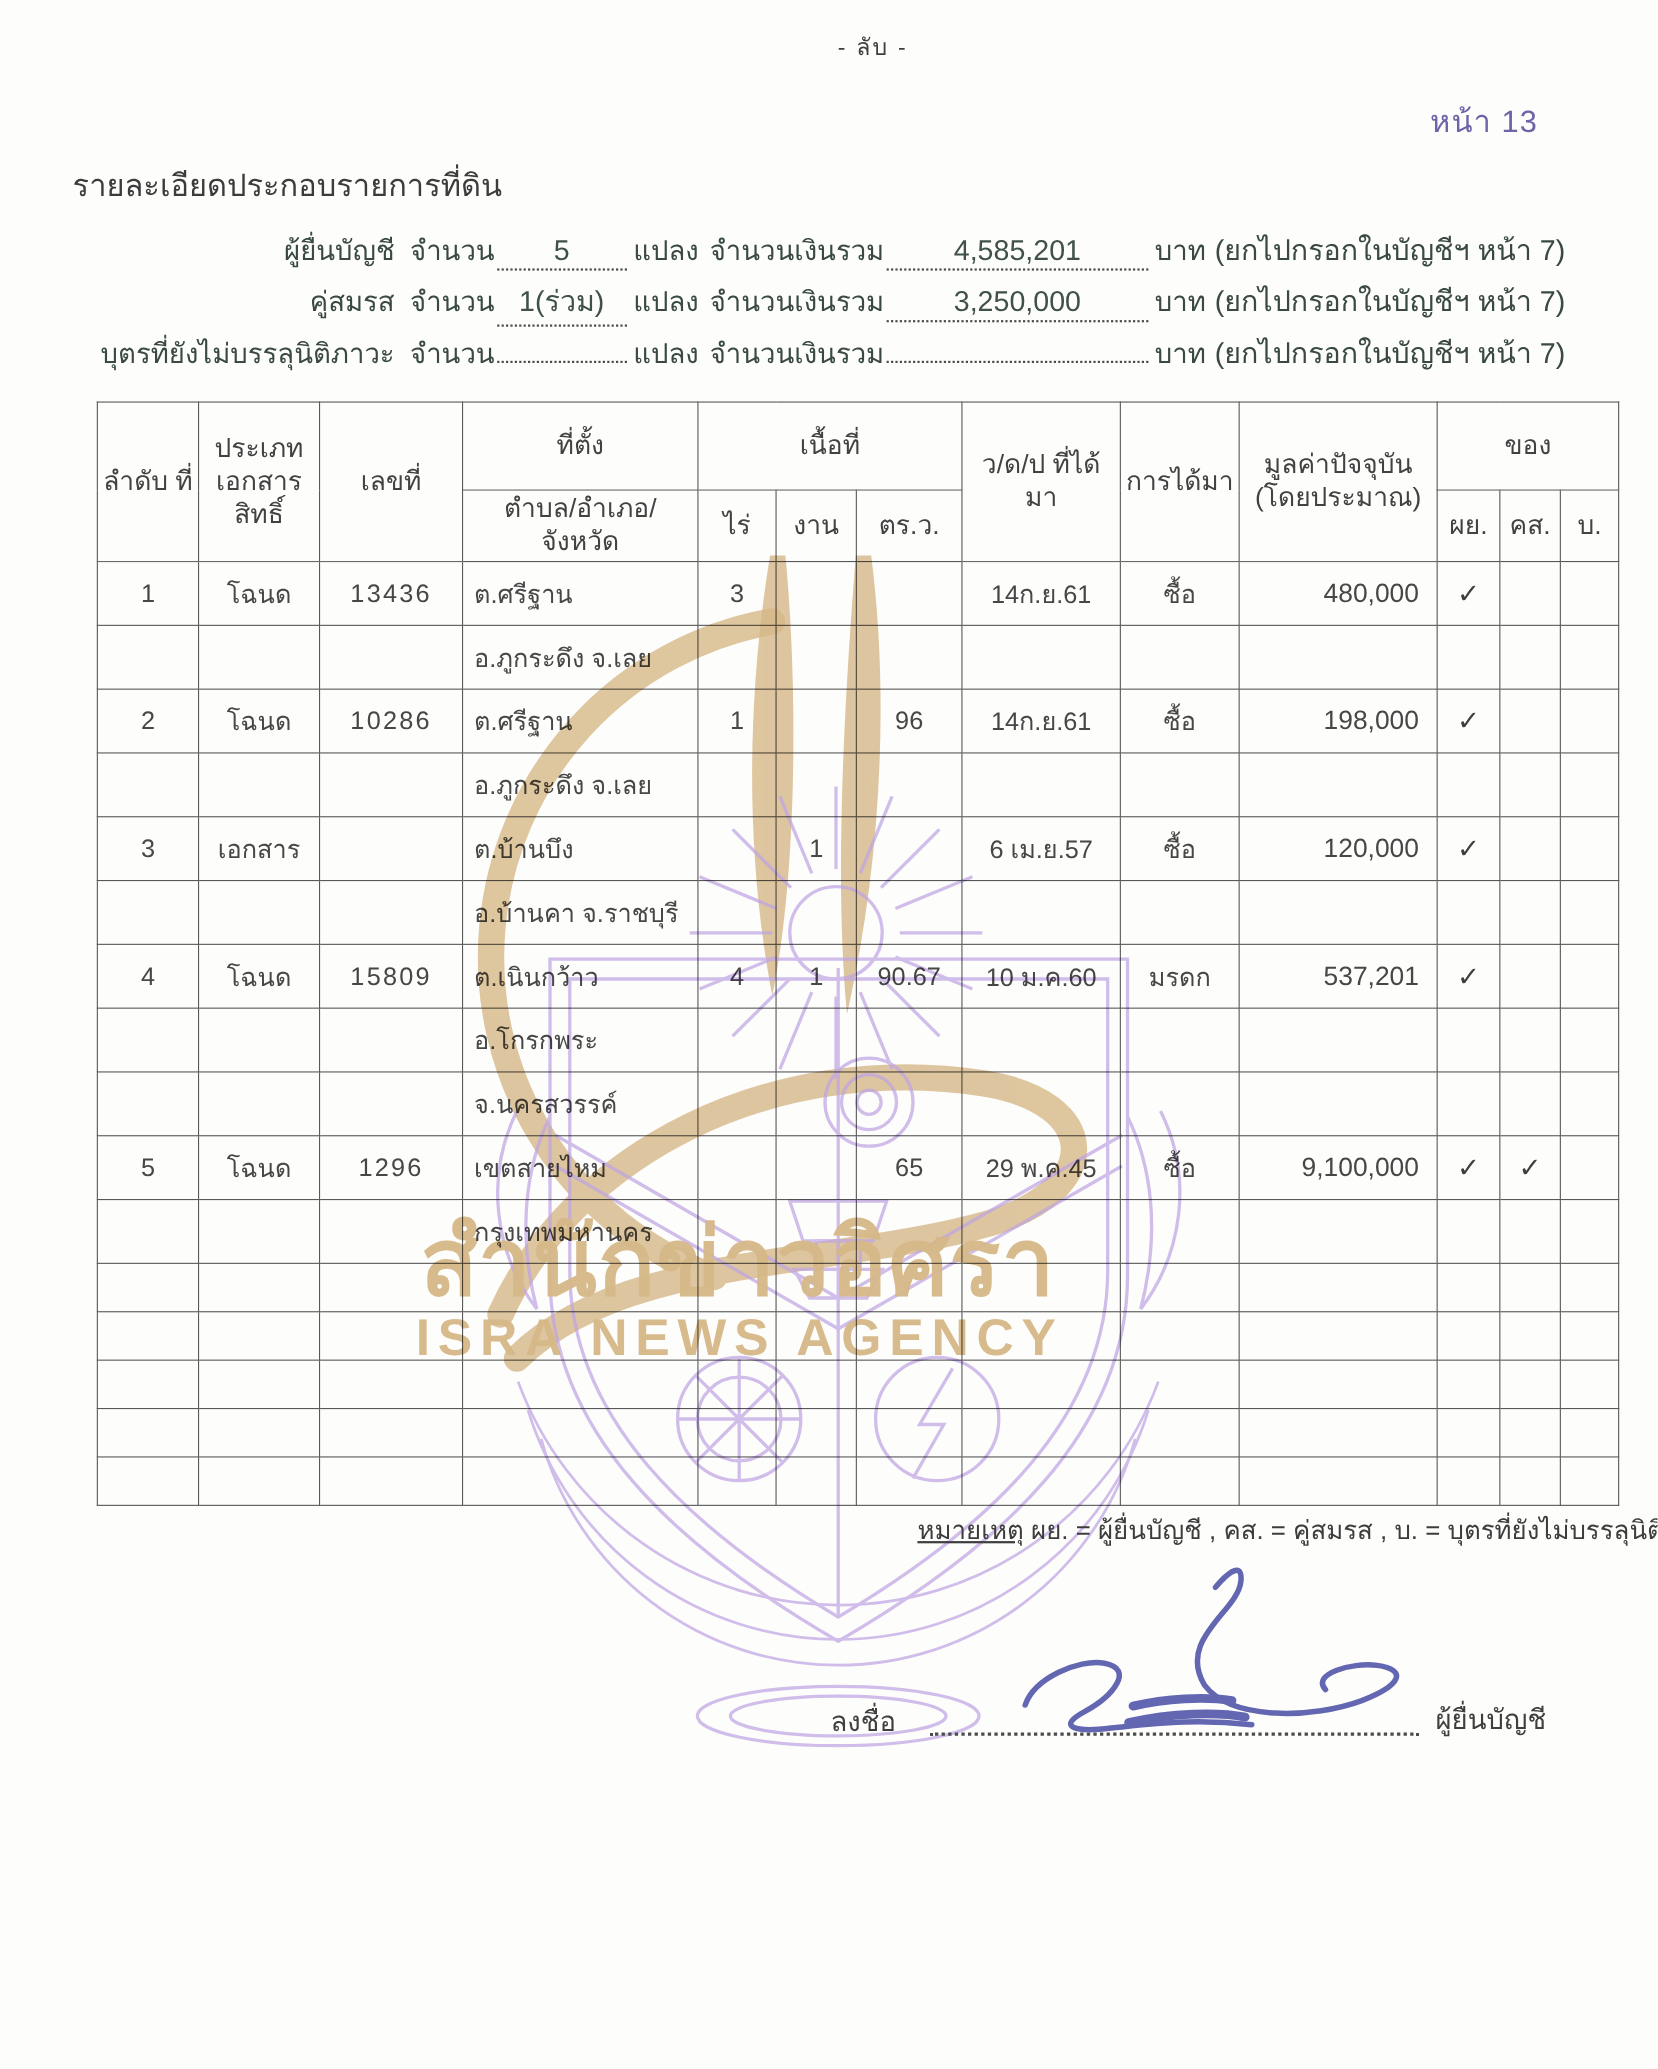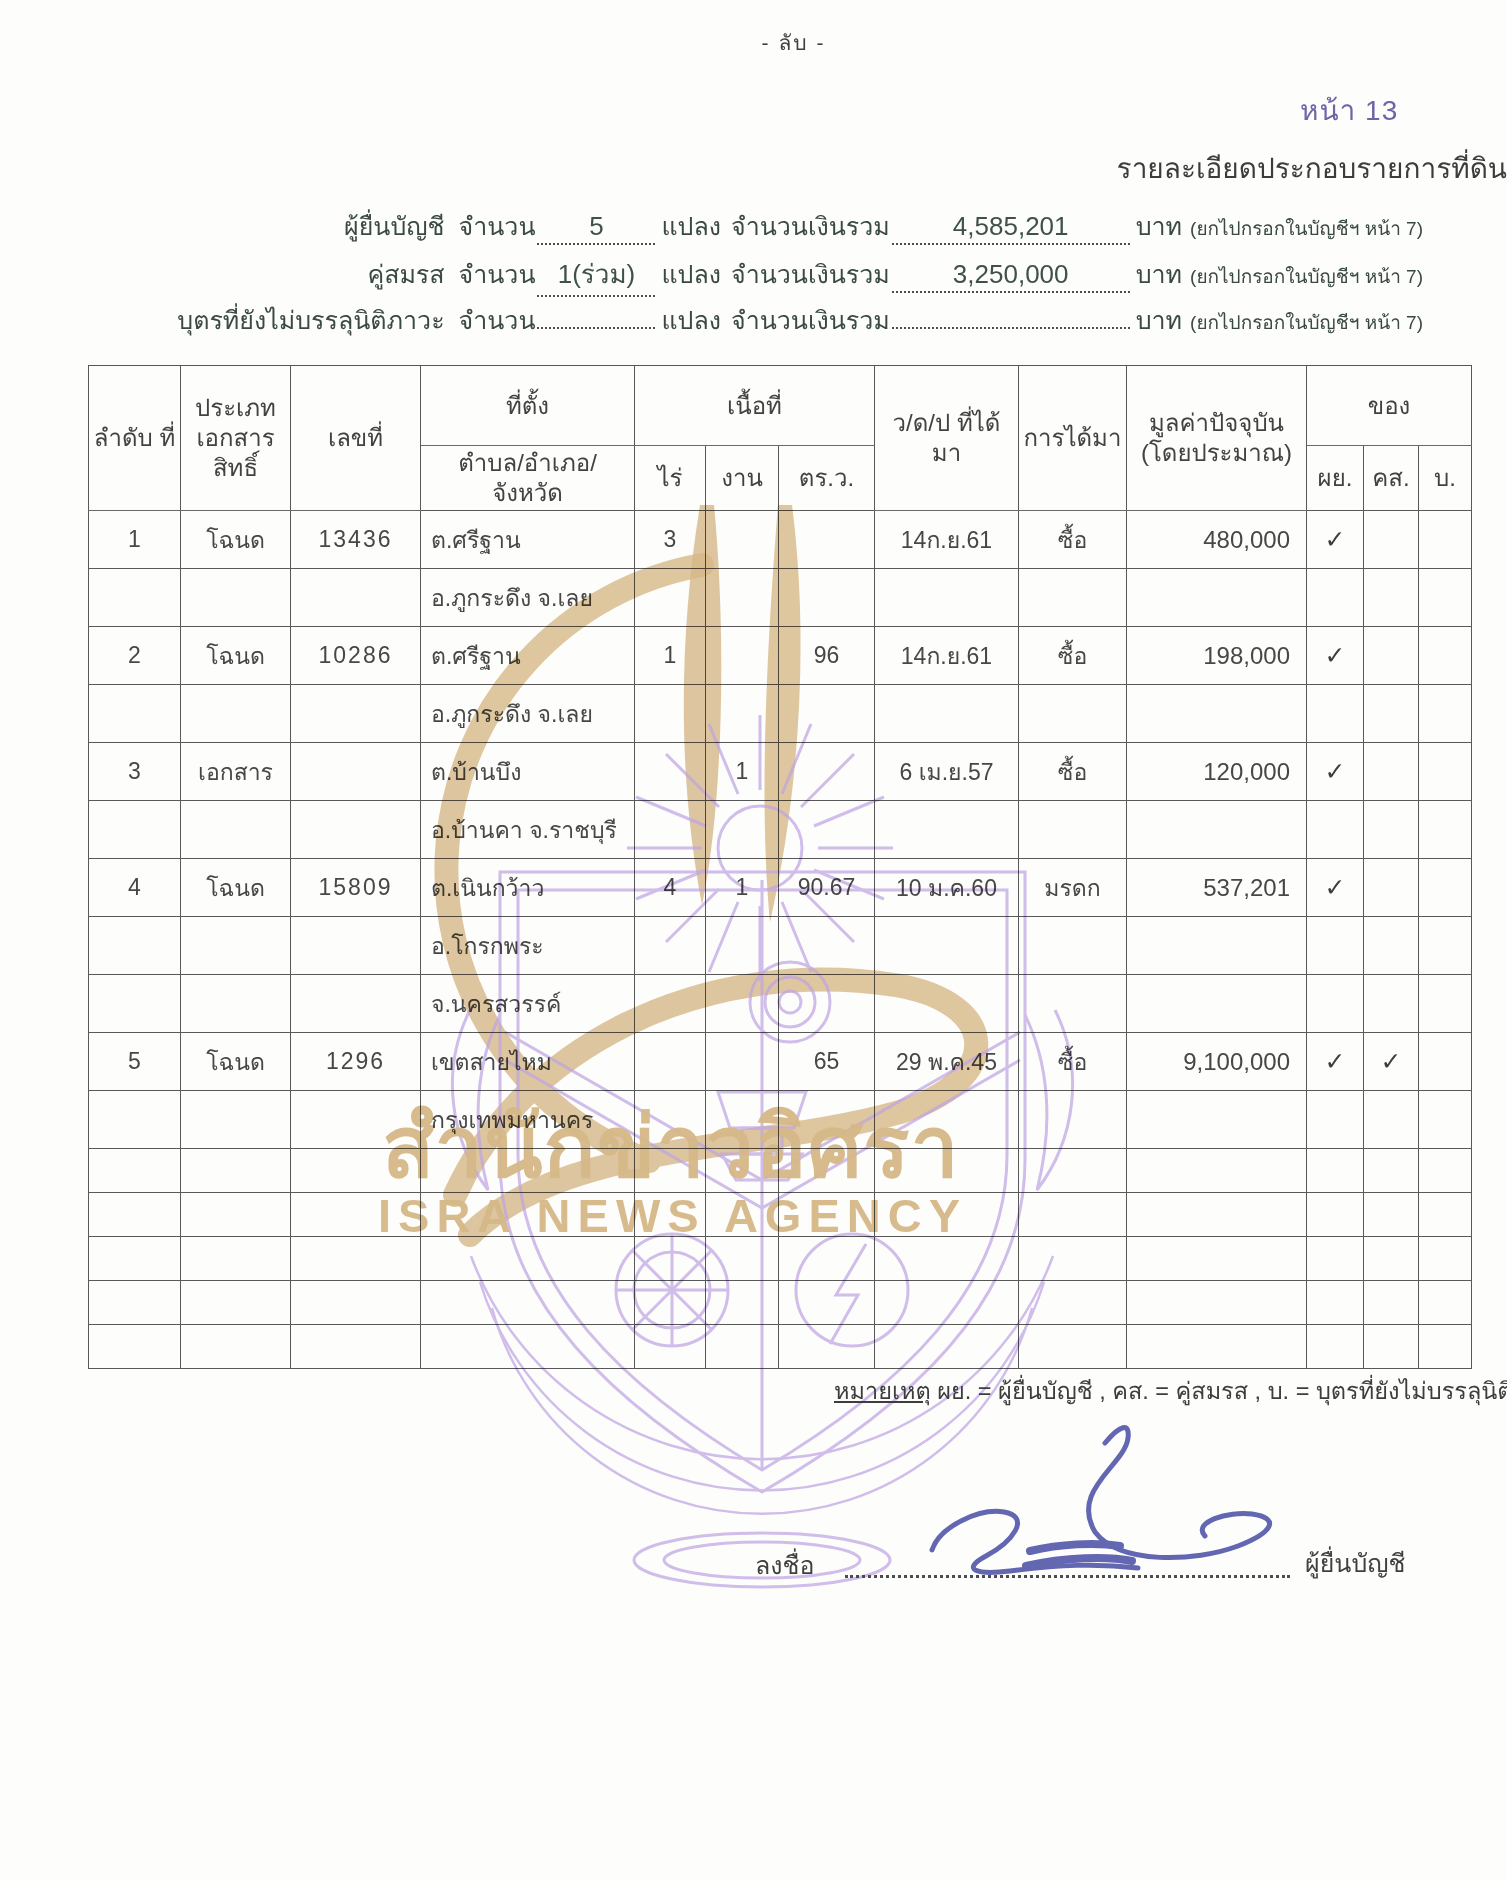--- a/index.html
+++ b/index.html
@@ -12,39 +12,39 @@
   
   .classification {
     position:absolute; top:26px; left:0; width:100%; padding-left:80px;
     text-align:center; font-size:21px; color:#3f3f3f; letter-spacing:2px;
   }
   .page-number {
     position:absolute; top:88px; left:1300px; font-size:28px; color:#7163a8; letter-spacing:1px;
   }
   .doc-title {
     position:absolute; top:146px; left:0; width:100%; padding-left:66px;
-    text-align:right; font-size:28px; color:#3c3c3c;
+    text-align:left; font-size:28px; color:#3c3c3c;
   }
 
   
   .summary-line {
     position:absolute; right:84px; display:flex; align-items:baseline;
     font-size:25px; color:#3a4a43; white-space:nowrap;
   }
   .summary-line .owner { margin-right:14px; }
   .summary-line .cl { margin-right:2px; }
   .summary-line .dotted {
     display:inline-block; text-align:center; border-bottom:2px dotted #4c4c4c;
     padding:0 4px 1px 4px; font-size:26px; color:#40514a;
   }
   .summary-line .d-count { min-width:118px; }
   .summary-line .d-amount { min-width:238px; }
   .summary-line .unit { margin:0 10px 0 6px; }
   .summary-line .baht { margin:0 8px 0 6px; }
-  .summary-line .remark { font-size:19px; }
+  .summary-line .remark { font-size:26px; }
   #sum1 { top:206px; } #sum2 { top:253px; } #sum3 { top:300px; }
 
   
   #land-table {
     position:absolute; left:88px; top:365px; width:1383px;
     border-collapse:collapse; table-layout:fixed; font-size:23px; color:#474747;
   }
   #land-table th, #land-table td {
     border:1.5px solid #585858; text-align:center; vertical-align:middle;
     overflow:hidden; font-weight:normal;

